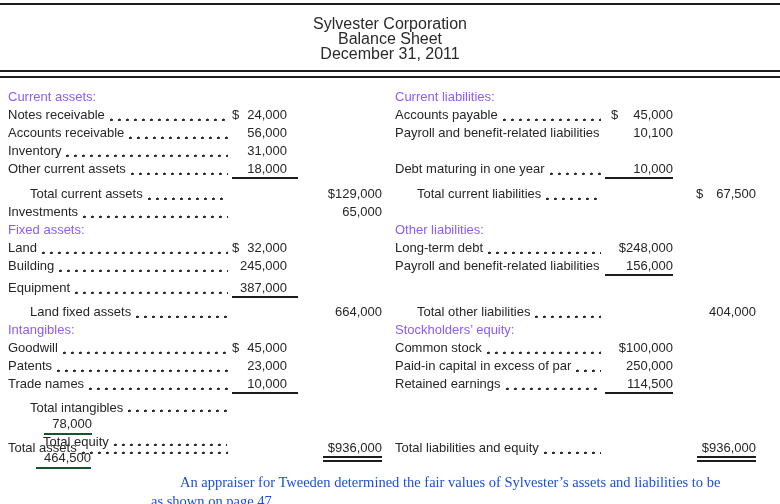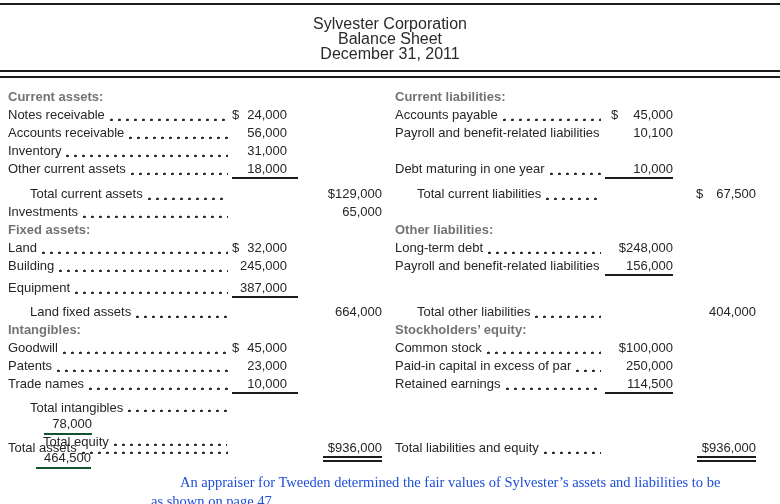--- a/index.html
+++ b/index.html
@@ -43,21 +43,21 @@
   }
   .cell {
     height: 18px;
     line-height: 16px;
     white-space: nowrap;
     display: flex;
     align-items: flex-start;
   }
   .label.left  { width: 224px; }
   .label.right { width: 210px; margin-left: 13px; }
-  .label.bold .lt { font-weight: 700; color: #737373; }
+  .label.bold .lt { font-weight: 400; color: #8b5cf6; }
   .label.indent { padding-left: 22px; }
   .lt { flex: 0 0 auto; }
   .dots {
     flex: 1 1 auto;
     align-self: flex-end;
     height: 4px;
     margin: 0 4px 3px 5px;
     background-image: radial-gradient(circle at 1.4px 1.9px, #2e2e2e 1.15px, rgba(0,0,0,0) 1.6px);
     background-size: 8px 4px;
     background-repeat: repeat-x;

